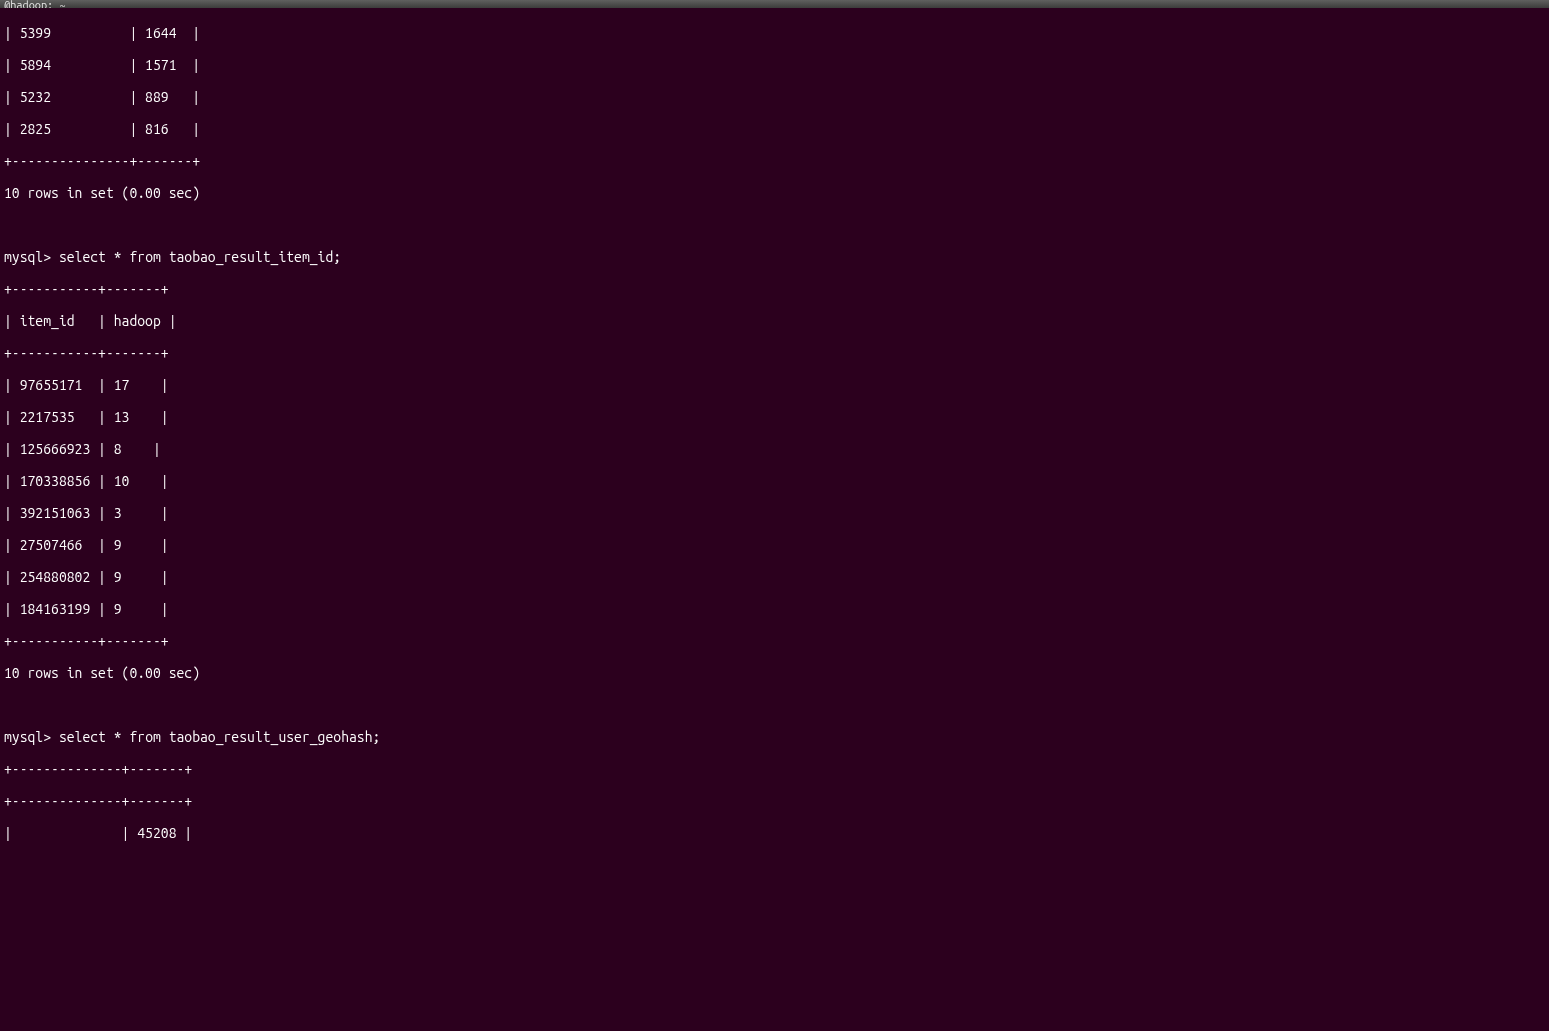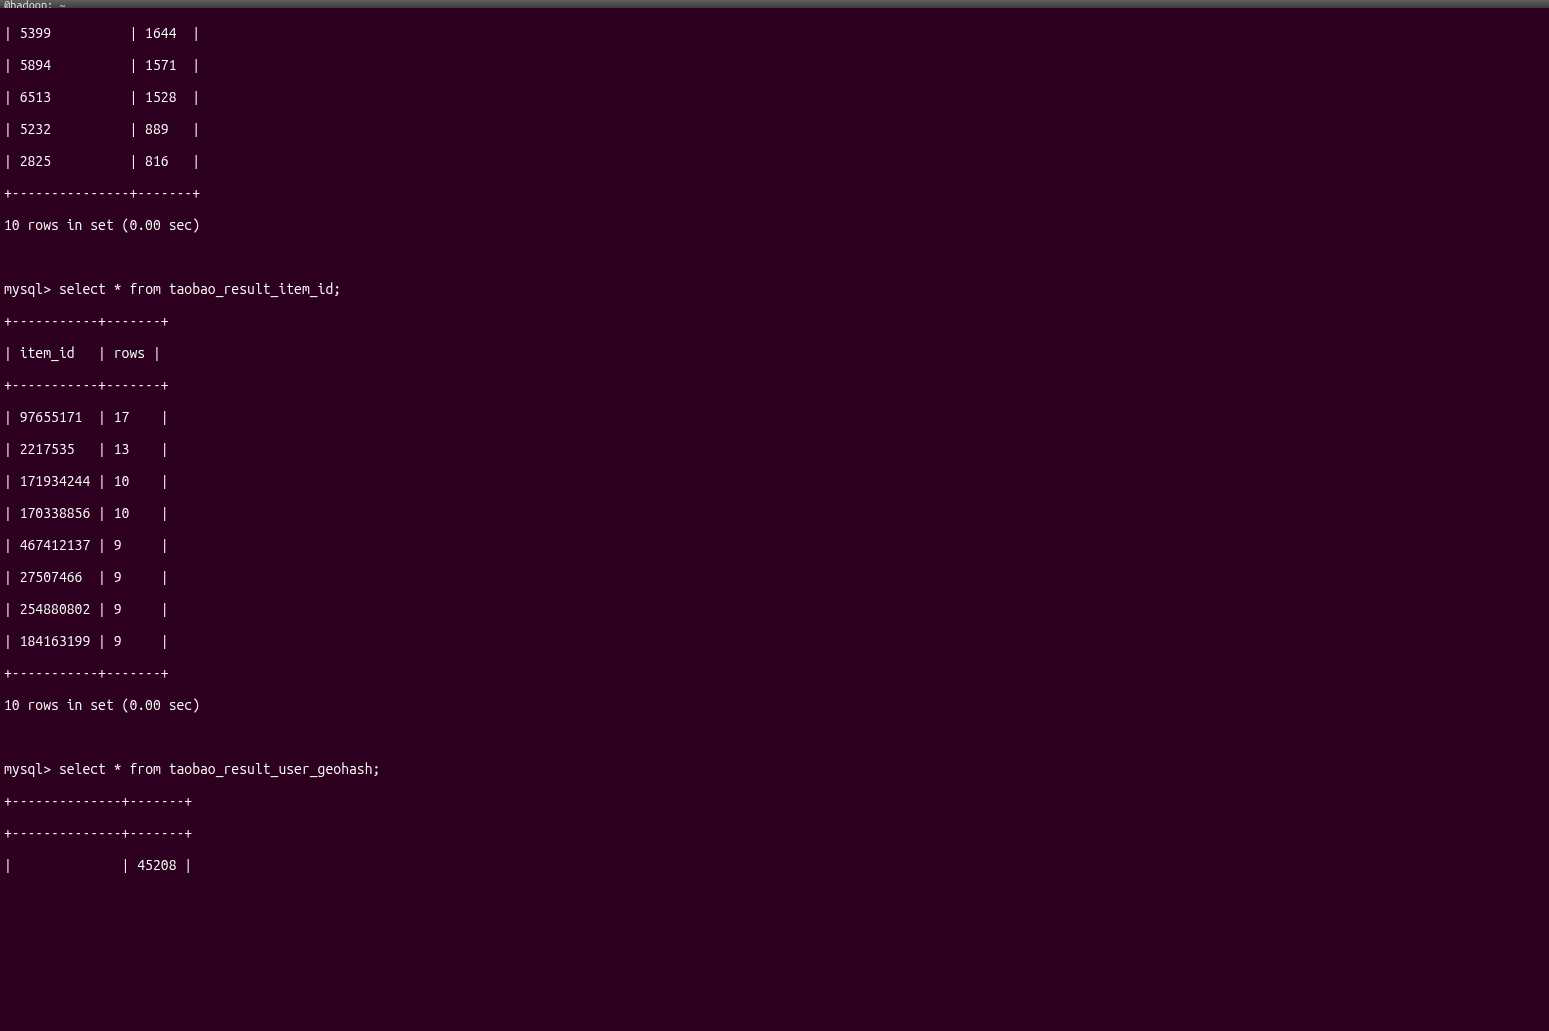--- a/index.html
+++ b/index.html
@@ -31,35 +31,34 @@
   .row { display: block; }
 </style>
 </head>
 <body>
 
 <div class="titlebar">@hadoop: ~</div>
 
 <div class="term">
 <span class="row">| 5399          | 1644  |</span>
 <span class="row">| 5894          | 1571  |</span>
-<span class="row">| 6513          | 1528  |</span>
 <span class="row">| 5232          | 889   |</span>
 <span class="row">| 2825          | 816   |</span>
 <span class="row">+---------------+-------+</span>
 <span class="row">10 rows in set (0.00 sec)</span>
 <span class="row"> </span>
 <span class="row"><span>mysql&gt;</span> <span>select * from taobao_result_item_id;</span></span>
 <span class="row">+-----------+-------+</span>
-<span class="row">| item_id   | rows |</span>
+<span class="row">| item_id   | hadoop |</span>
 <span class="row">+-----------+-------+</span>
 <span class="row">| 97655171  | 17    |</span>
 <span class="row">| 2217535   | 13    |</span>
-<span class="row">| 171934244 | 10    |</span>
+<span class="row">| 125666923 | 8    |</span>
 <span class="row">| 170338856 | 10    |</span>
-<span class="row">| 467412137 | 9     |</span>
+<span class="row">| 392151063 | 3     |</span>
 <span class="row">| 27507466  | 9     |</span>
 <span class="row">| 254880802 | 9     |</span>
 <span class="row">| 184163199 | 9     |</span>
 <span class="row">+-----------+-------+</span>
 <span class="row">10 rows in set (0.00 sec)</span>
 <span class="row"> </span>
 <span class="row"><span>mysql&gt;</span> <span>select * from taobao_result_user_geohash;</span></span>
 <span class="row">+--------------+-------+</span>
 <span class="row">+--------------+-------+</span>
 <span class="row">|              | 45208 |</span>

